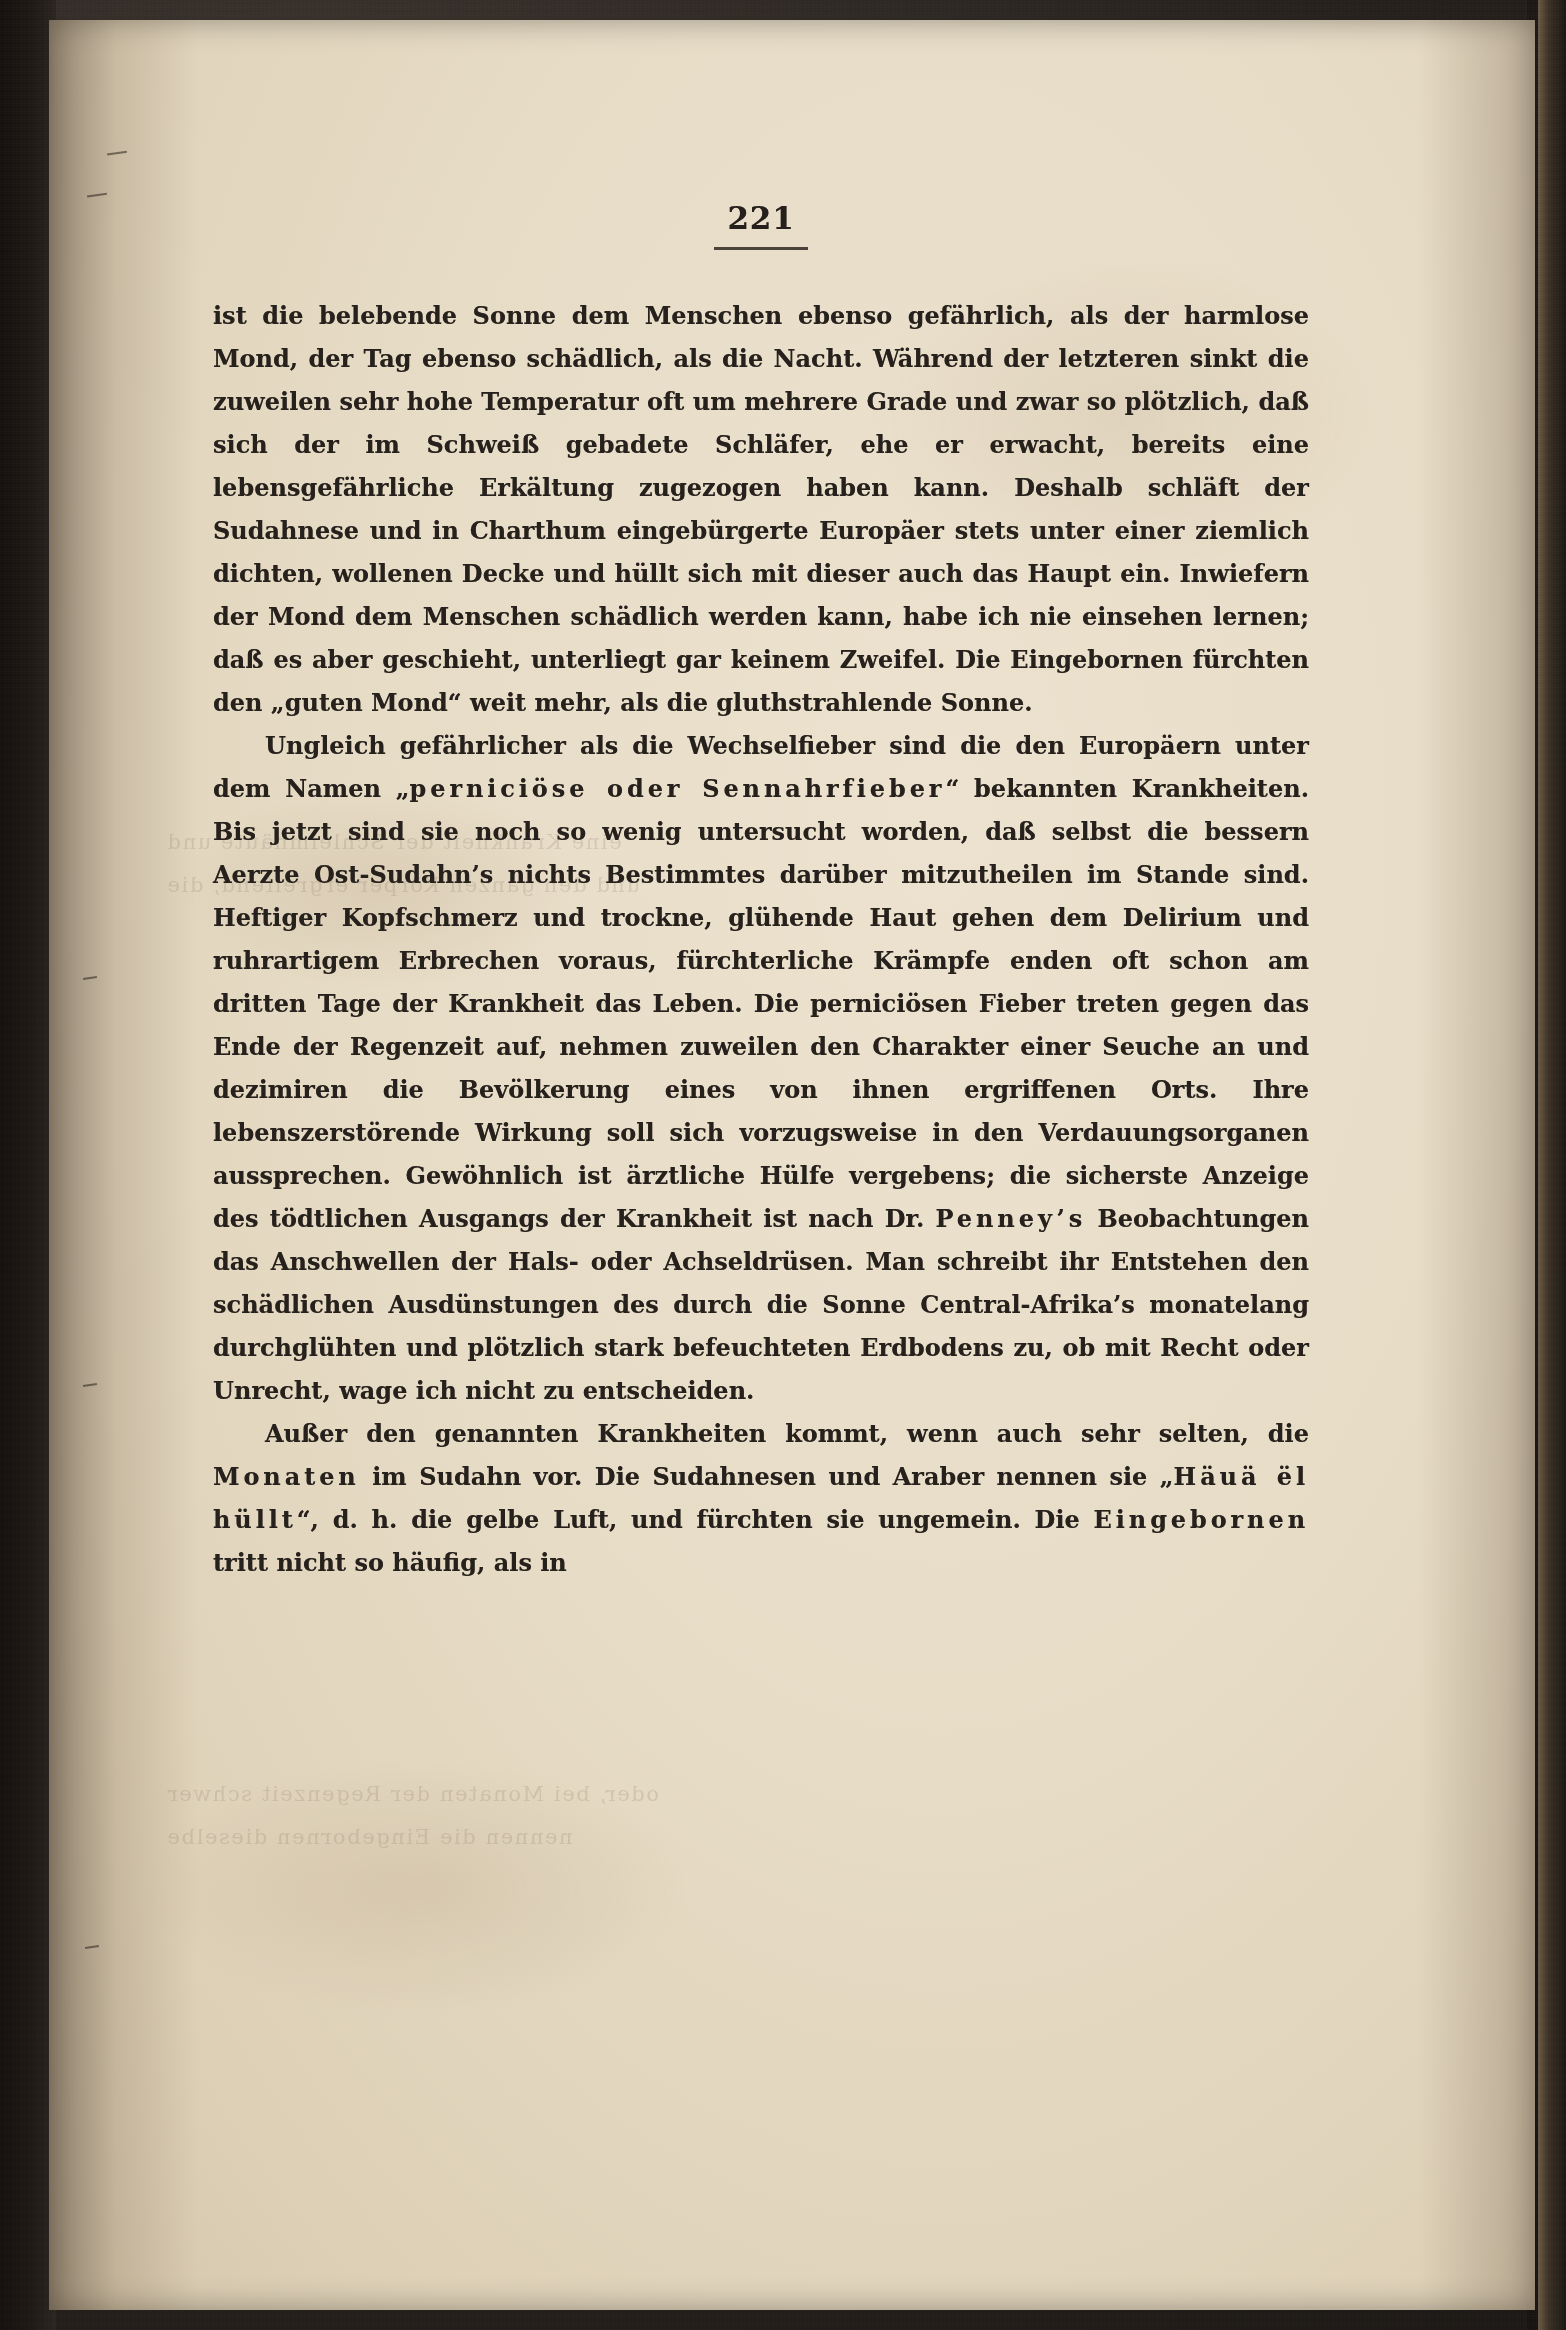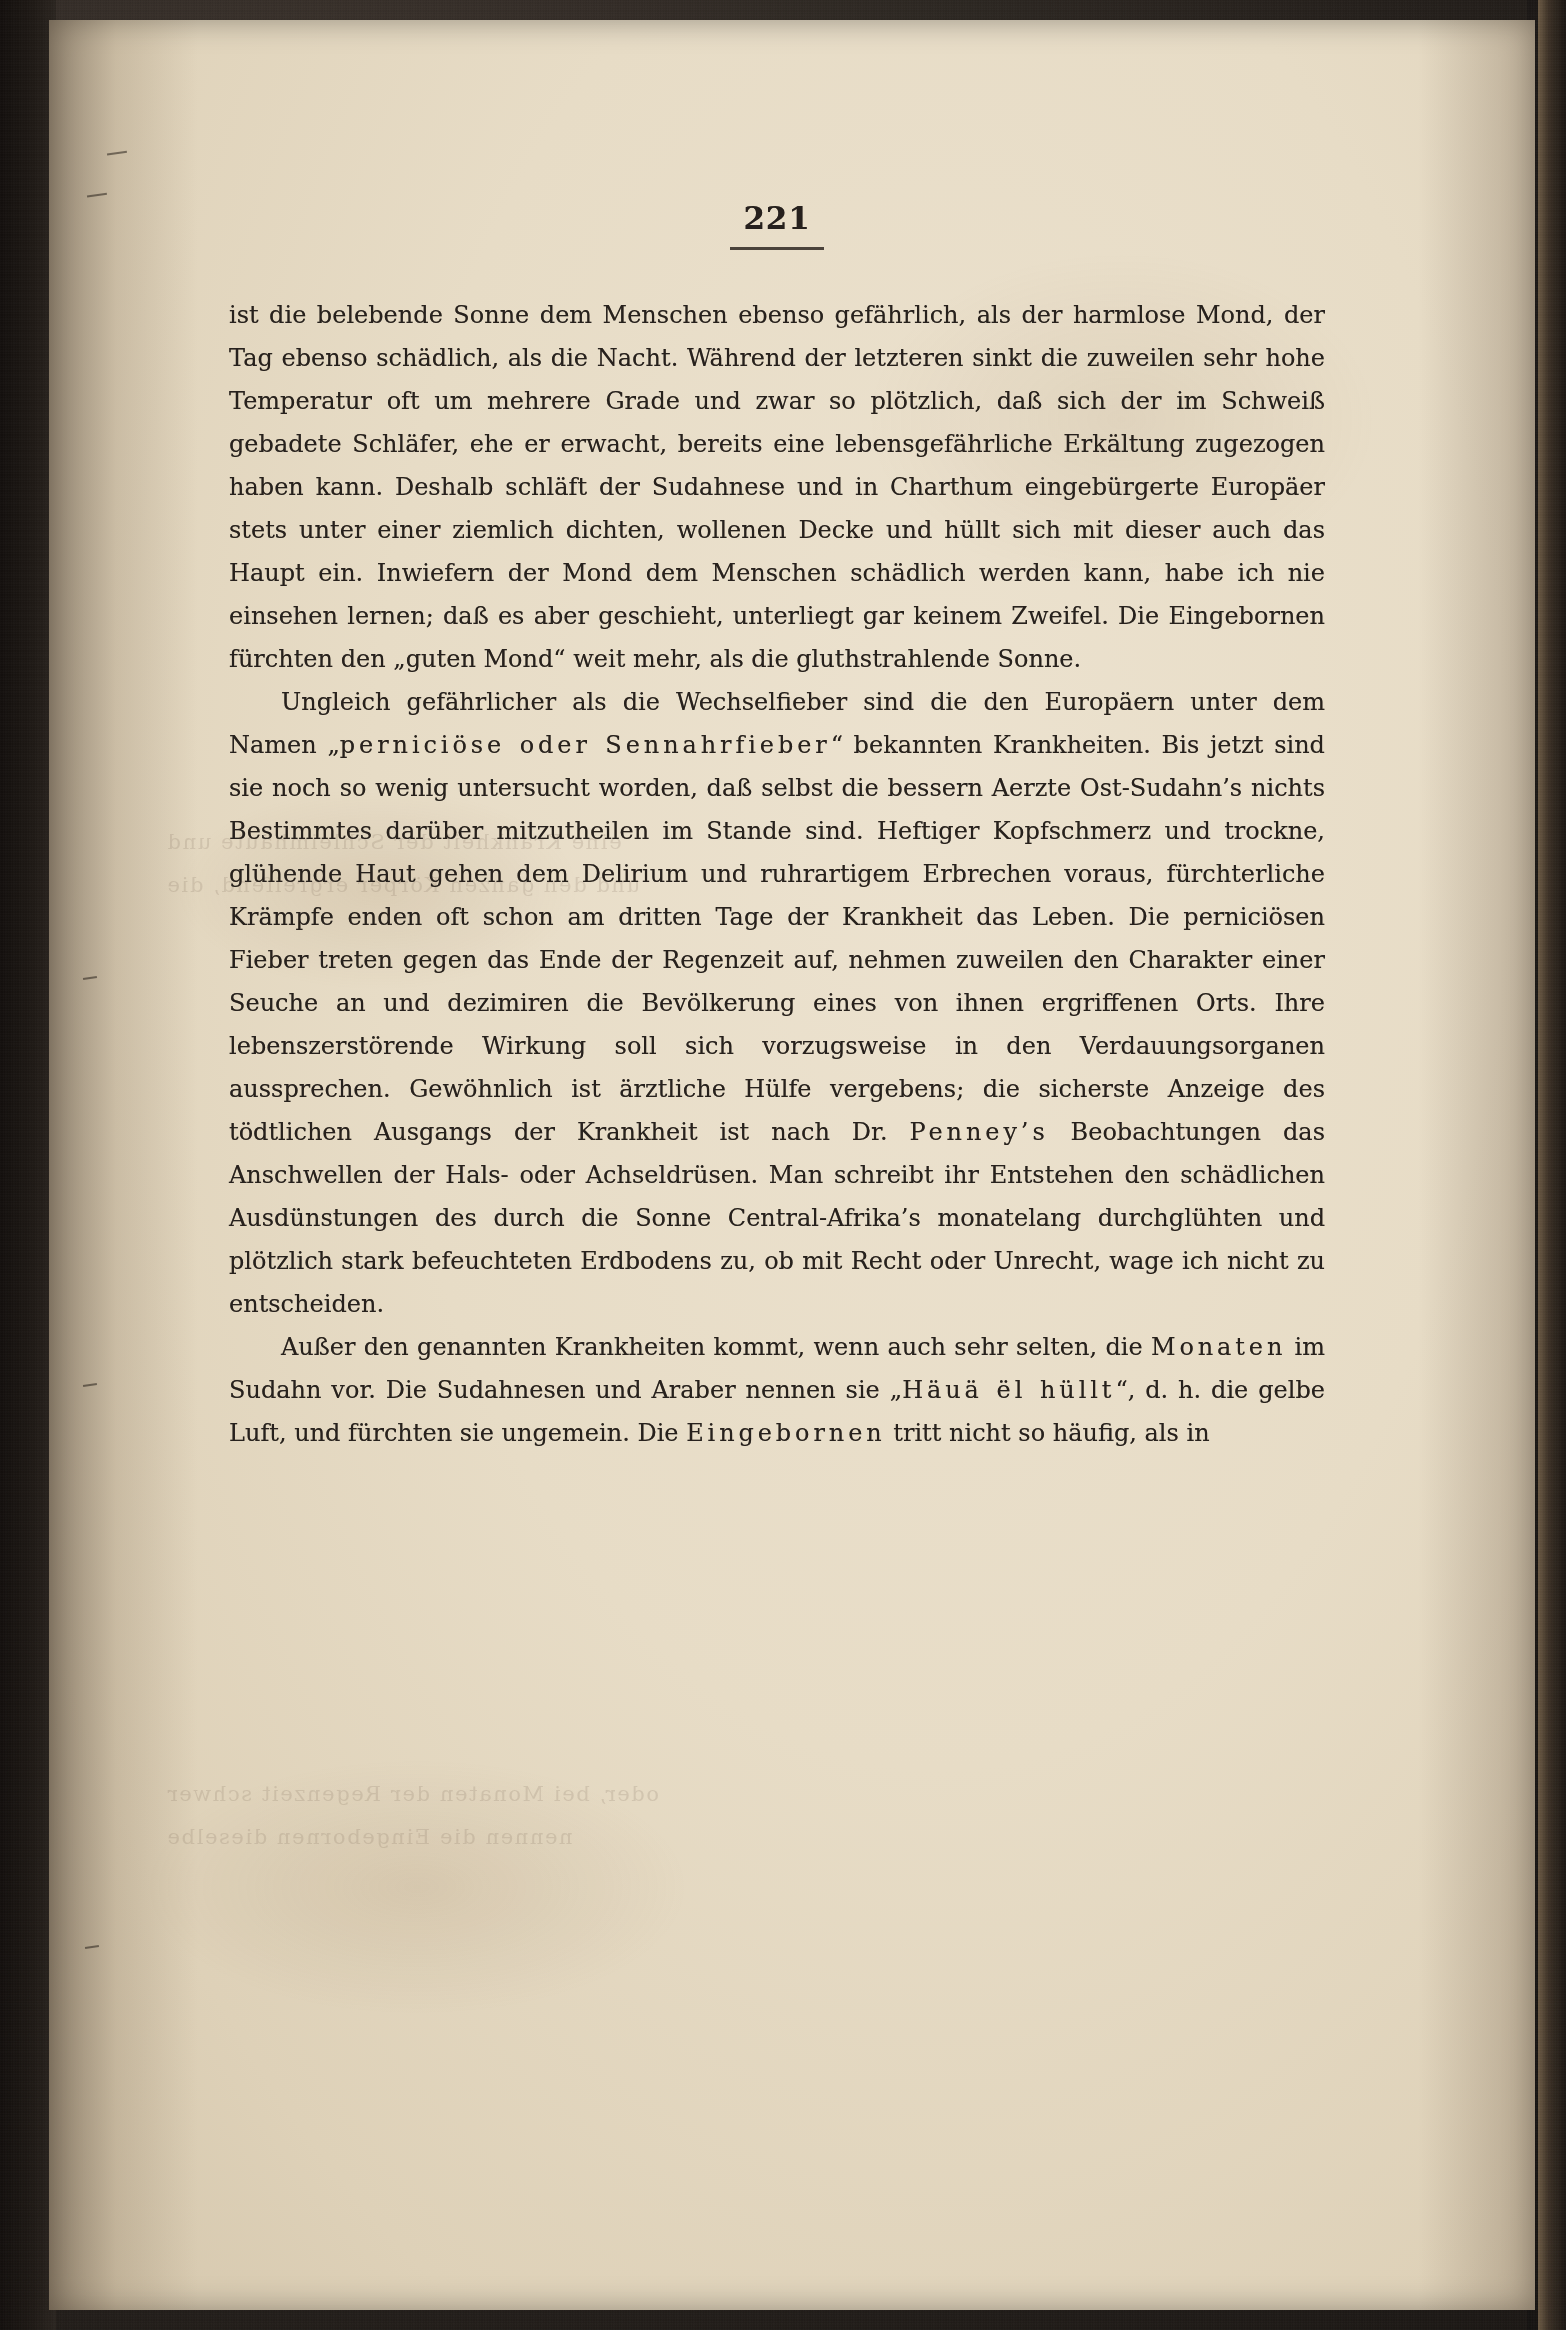--- a/index.html
+++ b/index.html
@@ -102,21 +102,21 @@
     font-size: 21px;
     letter-spacing: 1.6px;
     transform: scaleX(-1);
     pointer-events: none;
     white-space: nowrap;
   }
 
   
   #textblock {
     position: absolute;
-    left: 180px;
+    left: 164px;
     top: 180px;
     width: 1096px;
   }
 
   .folio {
     text-align: center;
     font-family: "DejaVu Serif", serif;
     font-weight: 700;
     font-size: 31px;
     color: #2a2420;
@@ -136,20 +136,21 @@
     font-size: 24px;
     line-height: 43px;
     color: #2b2520;
     text-align: justify;
     text-justify: inter-word;
     -webkit-font-smoothing: antialiased;
   }
   .body-text p {
     margin: 0;
     text-indent: 0;
+    font-weight: bold;
   }
   .body-text p + p {
     text-indent: 52px;
   }
   .sp { letter-spacing: 3.9px; margin-top: 36px; }
 
   
   #textblock {
     filter: contrast(1.04) saturate(.9);
     text-shadow: 0 0 0.5px rgba(40,30,22,.45);

